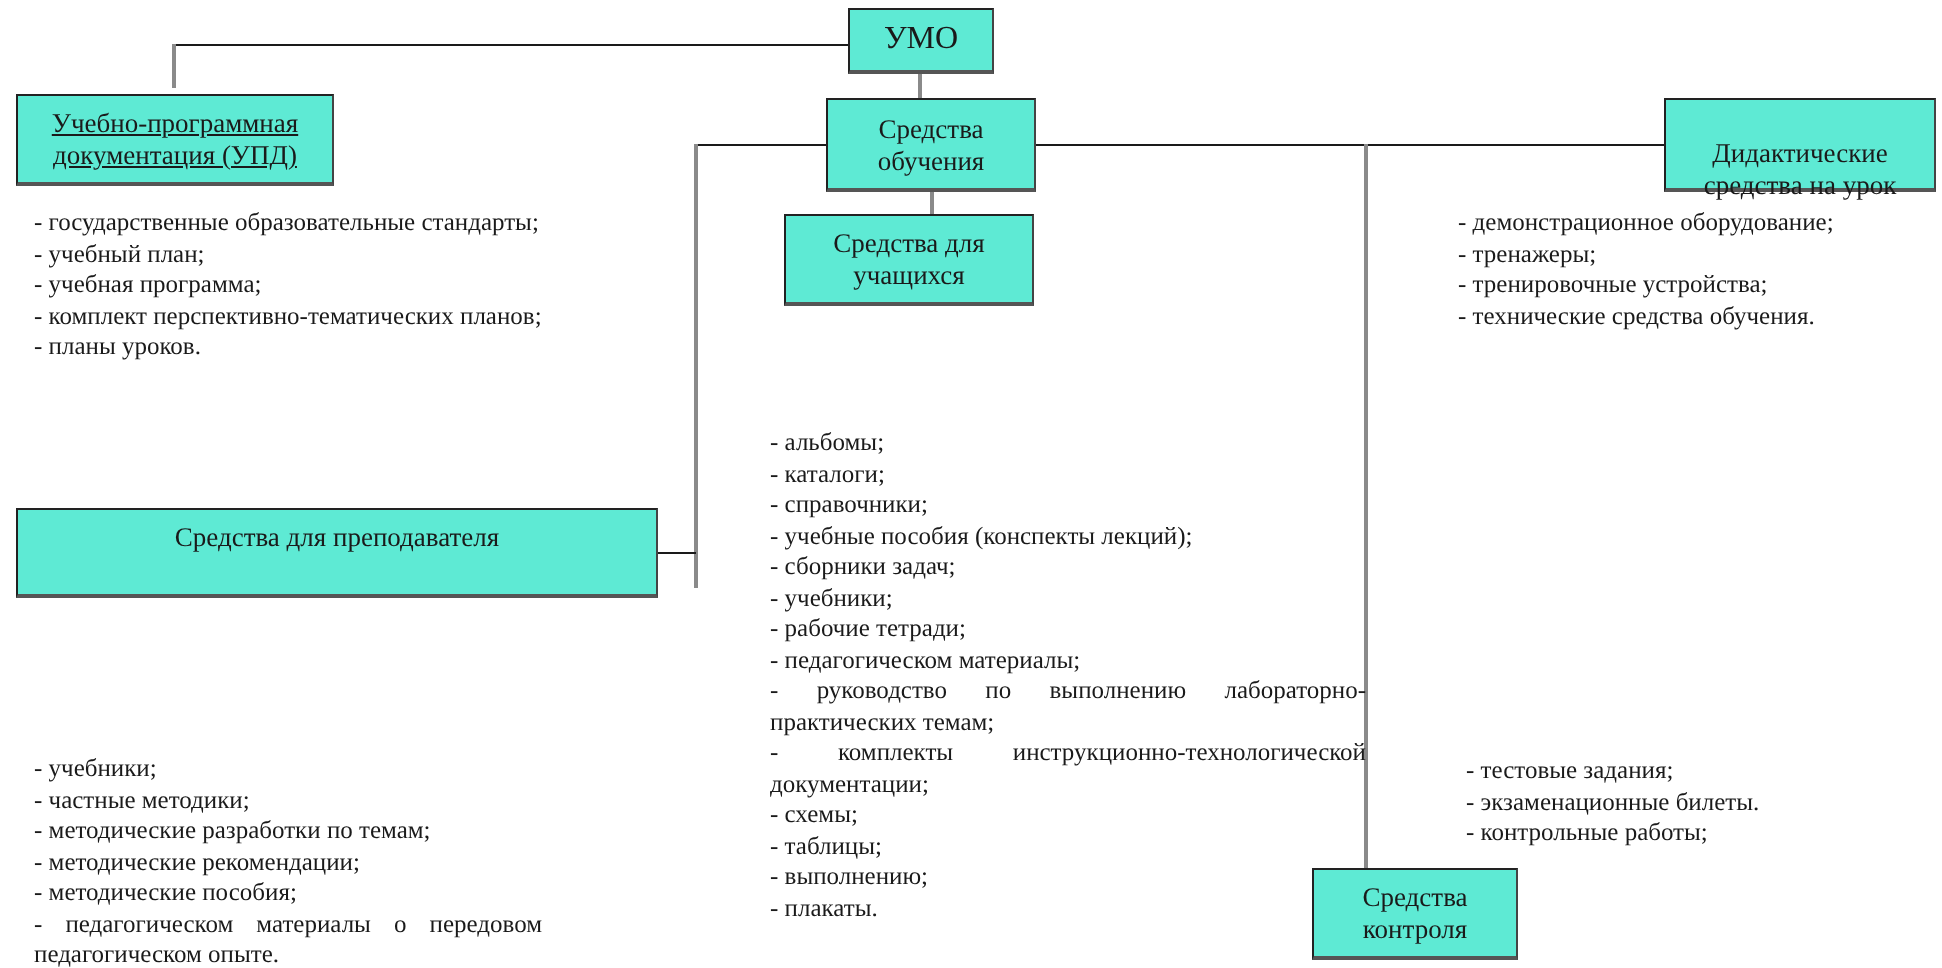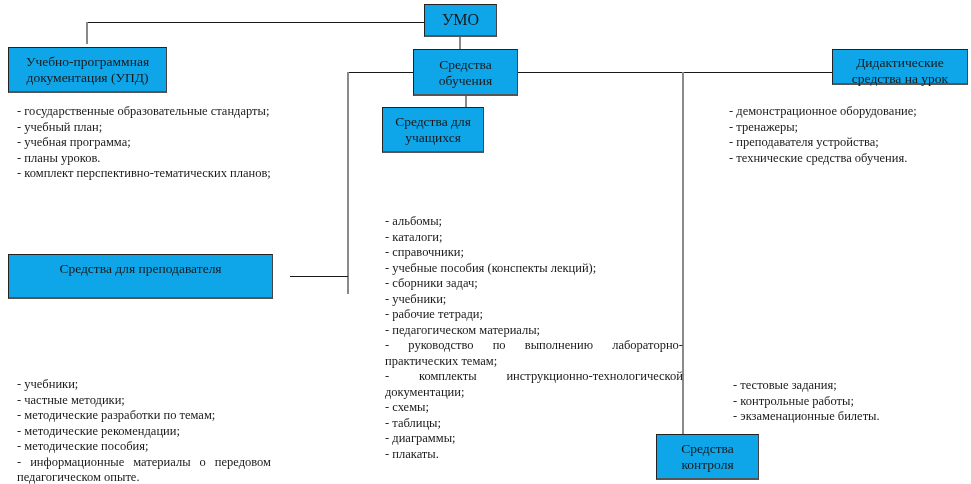--- a/index.html
+++ b/index.html
@@ -1,19 +1,19 @@
 <!DOCTYPE html>
 <html><head>
 <meta charset="utf-8">
 <style>
   html, body { margin: 0; padding: 0; background: #ffffff; }
   body { width: 971px; height: 484px; position: relative; overflow: hidden;
          font-family: "Liberation Serif", "DejaVu Serif", serif; color: #1a1a1a; }
   .box { position: absolute; border: 1.5px solid #222; border-right-color: #444; border-bottom: 2px solid #555;
-         background: #0ea5e9; box-sizing: border-box; text-align: center; font-size: 13.5px; line-height: 16px; }
+         background: #5eead4; box-sizing: border-box; text-align: center; font-size: 13.5px; line-height: 16px; }
   .box span { display: block; }
   .hl { position: absolute; height: 0; border-top: 1.5px solid #1a1a1a; }
   .vl { position: absolute; width: 0; border-left: 2px solid #8a8a8a; }
   .list { position: absolute; font-size: 12.5px; line-height: 15.5px; margin: 0; padding: 0; list-style: none; }
   .list li { margin: 0; padding: 0; }
   .spread { text-align: justify; text-align-last: justify; display: block; }
 </style>
 </head>
 <body>
 
@@ -24,90 +24,90 @@
 <div class="hl" style="left:347px; top:72px; width:69px;"></div>
 <div class="vl" style="left:347px; top:72px; height:222px;"></div>
 <div class="hl" style="left:290px; top:276px; width:58px;"></div>
 <div class="hl" style="left:517px; top:72px; width:318px;"></div>
 <div class="vl" style="left:682px; top:72px; height:362px;"></div>
 
 <div class="box" style="left:424px; top:4px; width:73px; height:33px; padding-top:7px; font-size:16px;">
   <span>УМО</span>
 </div>
 
-<div class="box" style="left:8px; top:47px; width:159px; height:46px; padding-top:6px;">
+<div class="box" style="left:8px; top:47px; width:159px; height:46px; padding-top:6px;text-decoration:underline;">
   <span>Учебно-программная</span>
   <span>документация (УПД)</span>
 </div>
 
 <div class="box" style="left:413px; top:49px; width:105px; height:47px; padding-top:7px;">
   <span>Средства</span>
   <span>обучения</span>
 </div>
 
-<div class="box" style="left:382px; top:107px; width:102px; height:46px; padding-top:6px;">
+<div class="box" style="left:392px; top:107px; width:125px; height:46px; padding-top:6px;">
   <span>Средства для</span>
   <span>учащихся</span>
 </div>
 
-<div class="box" style="left:832px; top:49px; width:136px; height:36px; padding-top:5px;">
+<div class="box" style="left:832px; top:49px; width:136px; height:47px; padding-top:19px;">
   <span>Дидактические</span>
   <span>средства на урок</span>
 </div>
 
-<div class="box" style="left:8px; top:254px; width:265px; height:45px; padding-top:6px;">
+<div class="box" style="left:8px; top:254px; width:321px; height:45px; padding-top:6px;">
   <span>Средства для преподавателя</span>
 </div>
 
 <div class="box" style="left:656px; top:434px; width:103px; height:46px; padding-top:6px;">
   <span>Средства</span>
   <span>контроля</span>
 </div>
 
 <ul class="list" style="left:17px; top:104px; width:290px;">
   <li>- государственные образовательные стандарты;</li>
   <li>- учебный план;</li>
   <li>- учебная программа;</li>
+  <li>- комплект перспективно-тематических планов;</li>
   <li>- планы уроков.</li>
-  <li>- комплект перспективно-тематических планов;</li>
 </ul>
 
 <ul class="list" style="left:385px; top:171px; width:298px;margin-top:43px;">
   <li>- альбомы;</li>
   <li>- каталоги;</li>
   <li>- справочники;</li>
   <li>- учебные пособия (конспекты лекций);</li>
   <li>- сборники задач;</li>
   <li>- учебники;</li>
   <li>- рабочие тетради;</li>
   <li>- педагогическом материалы;</li>
   <li class="spread">- руководство по выполнению лабораторно-</li>
   <li>практических темам;</li>
   <li class="spread">- комплекты инструкционно-технологической</li>
   <li>документации;</li>
   <li>- схемы;</li>
   <li>- таблицы;</li>
-  <li>- диаграммы;</li>
+  <li>- выполнению;</li>
   <li>- плакаты.</li>
 </ul>
 
 <ul class="list" style="left:729px; top:104px; width:240px;">
   <li>- демонстрационное оборудование;</li>
   <li>- тренажеры;</li>
-  <li>- преподавателя устройства;</li>
+  <li>- тренировочные устройства;</li>
   <li>- технические средства обучения.</li>
 </ul>
 
 <ul class="list" style="left:17px; top:377px; width:254px;">
   <li>- учебники;</li>
   <li>- частные методики;</li>
   <li>- методические разработки по темам;</li>
   <li>- методические рекомендации;</li>
   <li>- методические пособия;</li>
-  <li class="spread">- информационные материалы о передовом</li>
+  <li class="spread">- педагогическом материалы о передовом</li>
   <li>педагогическом опыте.</li>
 </ul>
 
 <ul class="list" style="left:733px; top:378px; width:200px;">
   <li>- тестовые задания;</li>
+  <li>- экзаменационные билеты.</li>
   <li>- контрольные работы;</li>
-  <li>- экзаменационные билеты.</li>
 </ul>
 
 </body></html>

